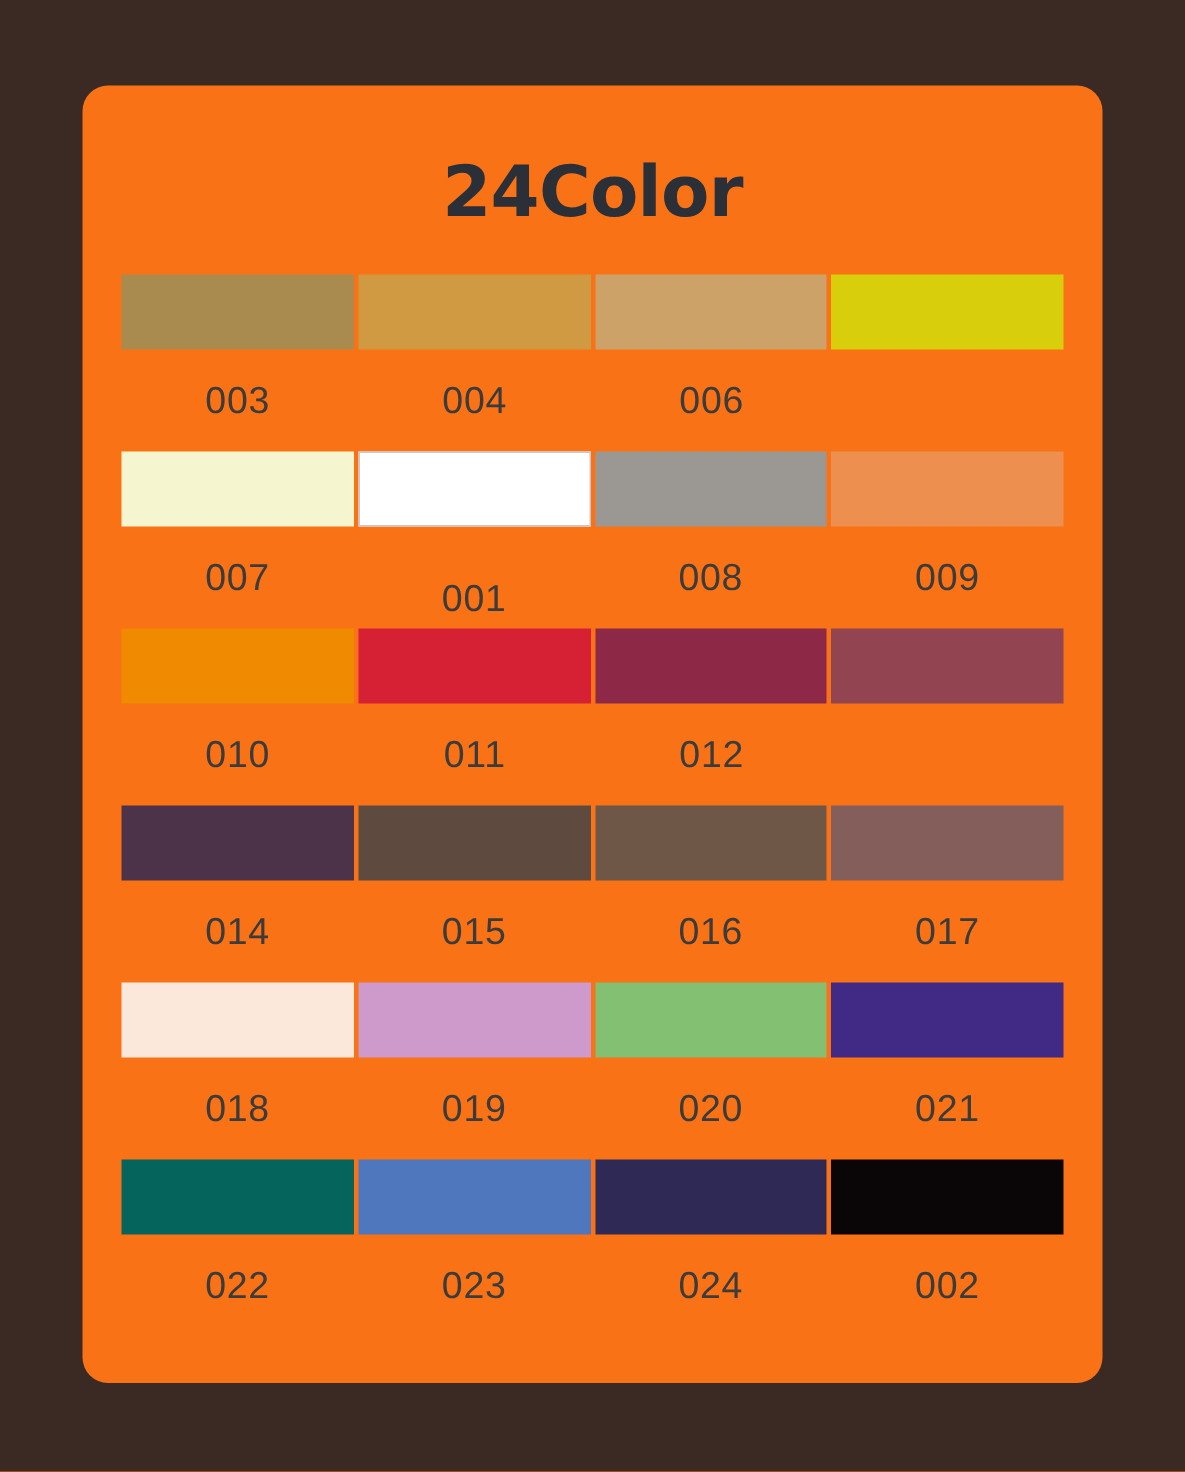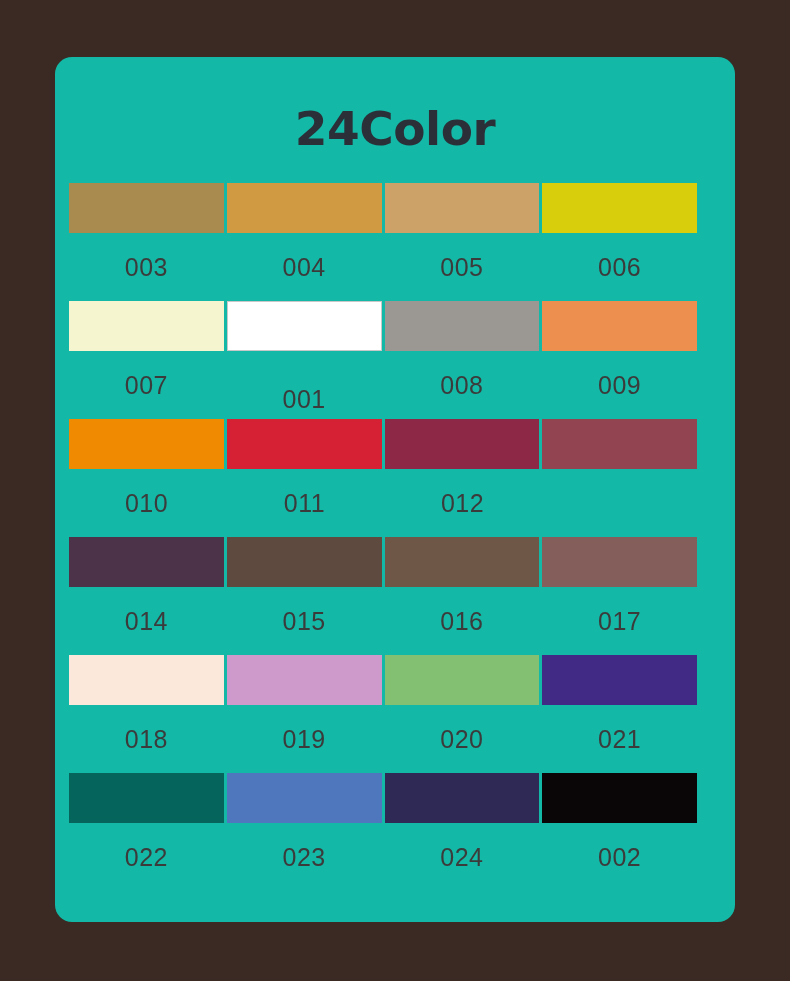--- a/index.html
+++ b/index.html
@@ -29,21 +29,21 @@
     font-weight: bold;
     color: #2b2f38;
     letter-spacing: -0.5px;
     margin: 0;
     padding-top: 46px;
     line-height: 1.1;
     font-family: "DejaVu Sans", sans-serif;
   }
   #swatch-grid {
     position: absolute;
-    left: 14px;
+    left: 26px;
     top: 126px;
     width: 628px;
   }
   .swatch-row {
     display: flex;
     width: 628px;
     height: 50px;
     margin-bottom: 0;
   }
   .label-row {
@@ -75,41 +75,40 @@
     font-family: "Liberation Sans", sans-serif;
     letter-spacing: 0.5px;
   }
   .label-cell:last-child {
     margin-right: 0;
   }
 </style>
 </head>
 <body style="background: rgb(58, 42, 35);">
 
-<div id="palette-card" style="background: #14b8a6;">
+<div id="palette-card" style="background: #f97316;">
   <h1 id="card-title" style="color: rgb(43, 47, 56);">24Color</h1>
   <div id="swatch-grid">
       <div class="swatch-row">
         <div class="swatch-cell">
           <div class="swatch-chip" style="background: rgb(169, 139, 79);"></div>
         </div>
         <div class="swatch-cell">
           <div class="swatch-chip" style="background: rgb(208, 154, 67);"></div>
         </div>
         <div class="swatch-cell">
           <div class="swatch-chip" style="background: rgb(204, 162, 105);"></div>
         </div>
         <div class="swatch-cell">
           <div class="swatch-chip" style="background: rgb(217, 206, 11);"></div>
         </div>
       </div>
       <div class="label-row">
         <div class="label-cell" style="color: rgb(59, 59, 59);">003</div>
         <div class="label-cell" style="color: rgb(59, 59, 59);">004</div>
-        <div class="label-cell" style="color: rgb(59, 59, 59);">005</div>
         <div class="label-cell" style="color: rgb(59, 59, 59); text-align: center;">006</div>
       </div>
       <div class="swatch-row">
         <div class="swatch-cell">
           <div class="swatch-chip" style="background: rgb(245, 245, 208);"></div>
         </div>
         <div class="swatch-cell">
           <div class="swatch-chip" style="background: rgb(255, 255, 255); border: 1px solid rgb(200, 200, 200);"></div>
         </div>
         <div class="swatch-cell">

